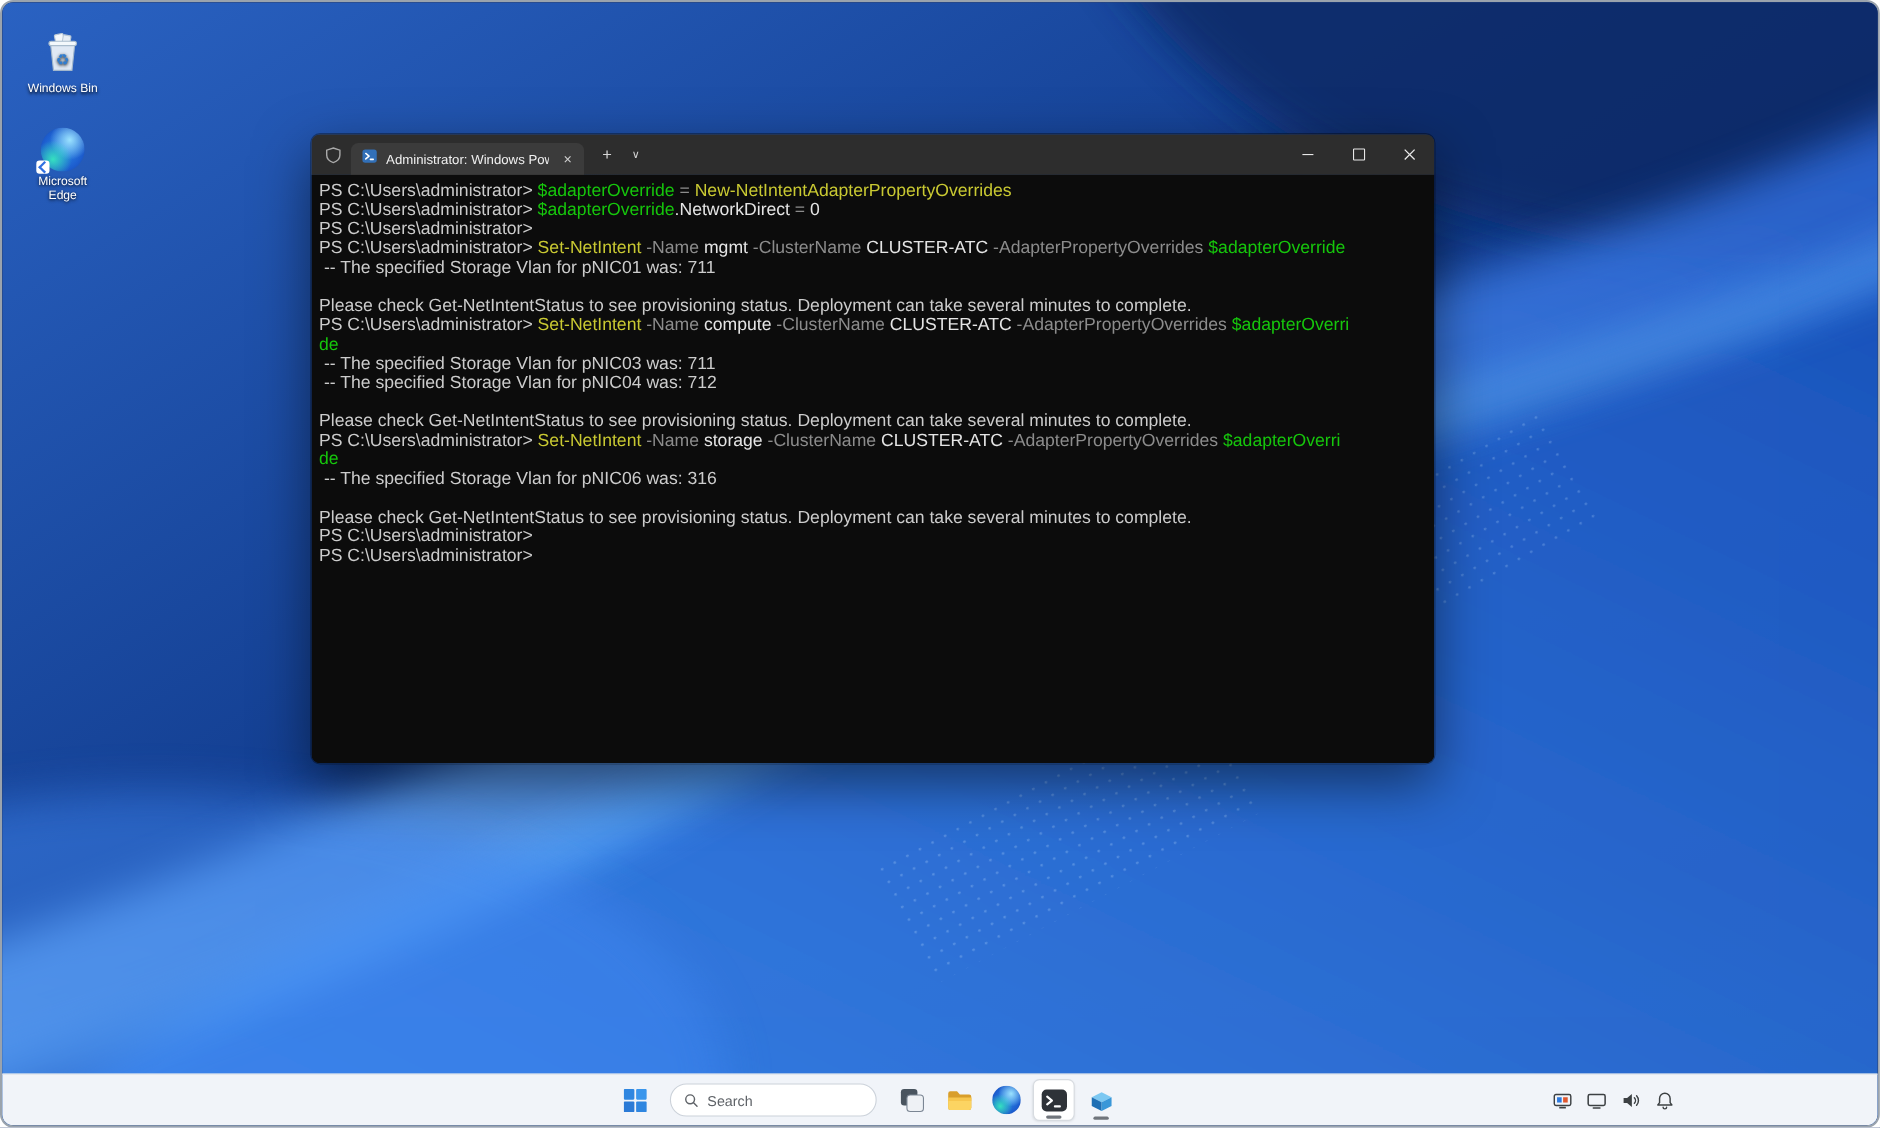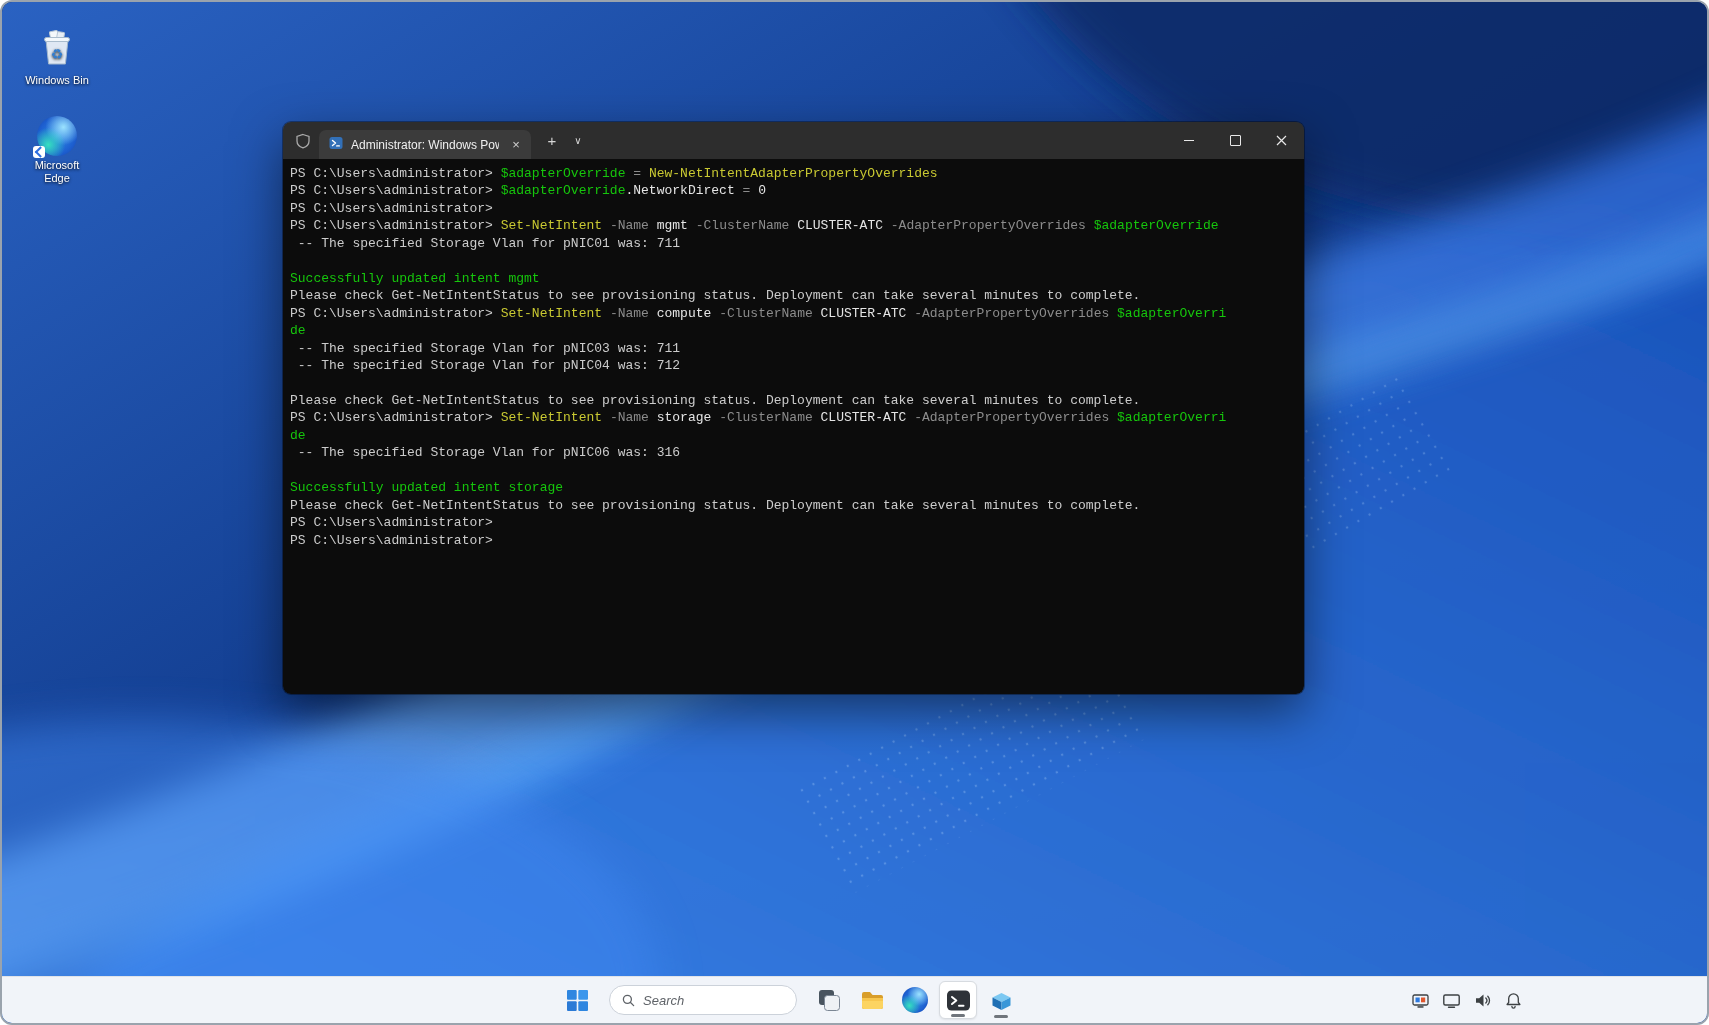--- a/index.html
+++ b/index.html
@@ -28,37 +28,37 @@
   .tab-title{flex:1;font-size:12px;color:#f0f0f0;white-space:nowrap;overflow:hidden;}
   .tab-close{color:#cfcfcf;font-size:13px;width:18px;height:18px;border-radius:4px;display:flex;align-items:center;justify-content:center;}
   .tb-btn{color:#d6d6d6;margin-left:12px;display:flex;align-items:center;justify-content:center;width:18px;height:18px;}
   .tb-btn.plus{font-size:15px;}
   .tb-btn.chev{font-size:10px;margin-left:8px;}
   .controls{margin-left:auto;display:flex;height:37px;}
   .ctrl{width:46px;height:100%;display:flex;align-items:center;justify-content:center;}
   .glyph-min{display:block;width:10px;height:1px;background:#e8e8e8;}
   .glyph-max{display:block;width:9px;height:9px;border:1px solid #e8e8e8;border-radius:1px;}
 
-  .term{flex:1;background:#0c0c0c;padding:6px 0 0 7px;font-family:Liberation Mono, monospace;font-size:13px;line-height:17.45px;overflow:hidden;}
+  .term{flex:1;background:#0c0c0c;padding:6px 0 0 7px;font-family:Liberation Sans, sans-serif;font-size:16px;line-height:17.45px;overflow:hidden;}
   .term-line{white-space:pre;}
   .seg-d{color:#cccccc}
   .seg-w{color:#e5e5e5}
   .seg-v{color:#16c60c}
   .seg-g{color:#16c60c}
   .seg-y{color:#c9c932}
   .seg-o{color:#8c8c8c}
 
   
   .taskbar{position:absolute;left:0;right:0;bottom:0;height:46px;background:#f1f4f9;border-top:1px solid #dfe3e9;}
   .tb-center{position:absolute;left:556px;top:0;height:100%;display:flex;align-items:center;gap:5px;}
   .task-btn{width:38px;height:38px;border-radius:6px;display:flex;align-items:center;justify-content:center;position:relative;box-sizing:border-box;}
   .task-btn.active{background:#ffffff;border:1px solid #d7dbe0;box-shadow:0 1px 2px rgba(0,0,0,.08);}
   .indicator{position:absolute;bottom:1px;left:50%;transform:translateX(-50%);width:14px;height:3px;border-radius:2px;background:#70757c;}
   .search-pill{width:188px;height:30px;border-radius:15px;background:#ffffff;border:1px solid #ccd2da;display:flex;align-items:center;gap:8px;padding:0 12px;margin:0 8px;box-sizing:border-box;}
-  .search-pill input{border:none;outline:none;background:transparent;font-family:"Liberation Sans",sans-serif;font-size:13px;color:#3c4043;width:100%;padding:0;font-style:italic;}
+  .search-pill input{border:none;outline:none;background:transparent;font-family:"Liberation Sans",sans-serif;font-size:13px;color:#3c4043;width:100%;padding:0;}
   .search-pill input::placeholder{color:#5f6368;opacity:1;}
   .edge-ball.small{width:26px;height:26px;}
   .tray{position:absolute;left:1408px;top:0;height:100%;display:flex;align-items:center;gap:11px;}
   .tray-ic{display:flex;align-items:center;justify-content:center;width:20px;height:20px;}
 </style>
 </head>
 <body>
 
 <div class="screen">
 
@@ -152,33 +152,31 @@
         </div>
       </div>
     </div>
     <div class="term" id="term-out">
         <div class="term-line"><span class="seg-d">PS C:\Users\administrator&gt; </span><span class="seg-v">$adapterOverride</span><span class="seg-d"> </span><span class="seg-o">=</span><span class="seg-d"> </span><span class="seg-y">New-NetIntentAdapterPropertyOverrides</span></div>
         <div class="term-line"><span class="seg-d">PS C:\Users\administrator&gt; </span><span class="seg-v">$adapterOverride</span><span class="seg-w">.NetworkDirect</span><span class="seg-d"> </span><span class="seg-o">=</span><span class="seg-d"> </span><span class="seg-w">0</span></div>
         <div class="term-line"><span class="seg-d">PS C:\Users\administrator&gt;</span></div>
         <div class="term-line"><span class="seg-d">PS C:\Users\administrator&gt; </span><span class="seg-y">Set-NetIntent</span><span class="seg-d"> </span><span class="seg-o">-Name</span><span class="seg-d"> </span><span class="seg-w">mgmt</span><span class="seg-d"> </span><span class="seg-o">-ClusterName</span><span class="seg-d"> </span><span class="seg-w">CLUSTER-ATC</span><span class="seg-d"> </span><span class="seg-o">-AdapterPropertyOverrides</span><span class="seg-d"> </span><span class="seg-v">$adapterOverride</span></div>
         <div class="term-line"><span class="seg-d"> -- The specified Storage Vlan for pNIC01 was: 711</span></div>
         <div class="term-line">&nbsp;</div>
-        <div class="term-line"><span class="seg-g">Successfully updated intent mgmt</span></div>
         <div class="term-line"><span class="seg-d">Please check Get-NetIntentStatus to see provisioning status. Deployment can take several minutes to complete.</span></div>
         <div class="term-line"><span class="seg-d">PS C:\Users\administrator&gt; </span><span class="seg-y">Set-NetIntent</span><span class="seg-d"> </span><span class="seg-o">-Name</span><span class="seg-d"> </span><span class="seg-w">compute</span><span class="seg-d"> </span><span class="seg-o">-ClusterName</span><span class="seg-d"> </span><span class="seg-w">CLUSTER-ATC</span><span class="seg-d"> </span><span class="seg-o">-AdapterPropertyOverrides</span><span class="seg-d"> </span><span class="seg-v">$adapterOverri</span></div>
         <div class="term-line"><span class="seg-v">de</span></div>
         <div class="term-line"><span class="seg-d"> -- The specified Storage Vlan for pNIC03 was: 711</span></div>
         <div class="term-line"><span class="seg-d"> -- The specified Storage Vlan for pNIC04 was: 712</span></div>
         <div class="term-line">&nbsp;</div>
         <div class="term-line"><span class="seg-d">Please check Get-NetIntentStatus to see provisioning status. Deployment can take several minutes to complete.</span></div>
         <div class="term-line"><span class="seg-d">PS C:\Users\administrator&gt; </span><span class="seg-y">Set-NetIntent</span><span class="seg-d"> </span><span class="seg-o">-Name</span><span class="seg-d"> </span><span class="seg-w">storage</span><span class="seg-d"> </span><span class="seg-o">-ClusterName</span><span class="seg-d"> </span><span class="seg-w">CLUSTER-ATC</span><span class="seg-d"> </span><span class="seg-o">-AdapterPropertyOverrides</span><span class="seg-d"> </span><span class="seg-v">$adapterOverri</span></div>
         <div class="term-line"><span class="seg-v">de</span></div>
         <div class="term-line"><span class="seg-d"> -- The specified Storage Vlan for pNIC06 was: 316</span></div>
         <div class="term-line">&nbsp;</div>
-        <div class="term-line"><span class="seg-g">Successfully updated intent storage</span></div>
         <div class="term-line"><span class="seg-d">Please check Get-NetIntentStatus to see provisioning status. Deployment can take several minutes to complete.</span></div>
         <div class="term-line"><span class="seg-d">PS C:\Users\administrator&gt;</span></div>
         <div class="term-line"><span class="seg-d">PS C:\Users\administrator&gt;</span></div>
       </div>
   </div>
 
   <div class="taskbar">
     <div class="tb-center">
 
       <div class="task-btn">

